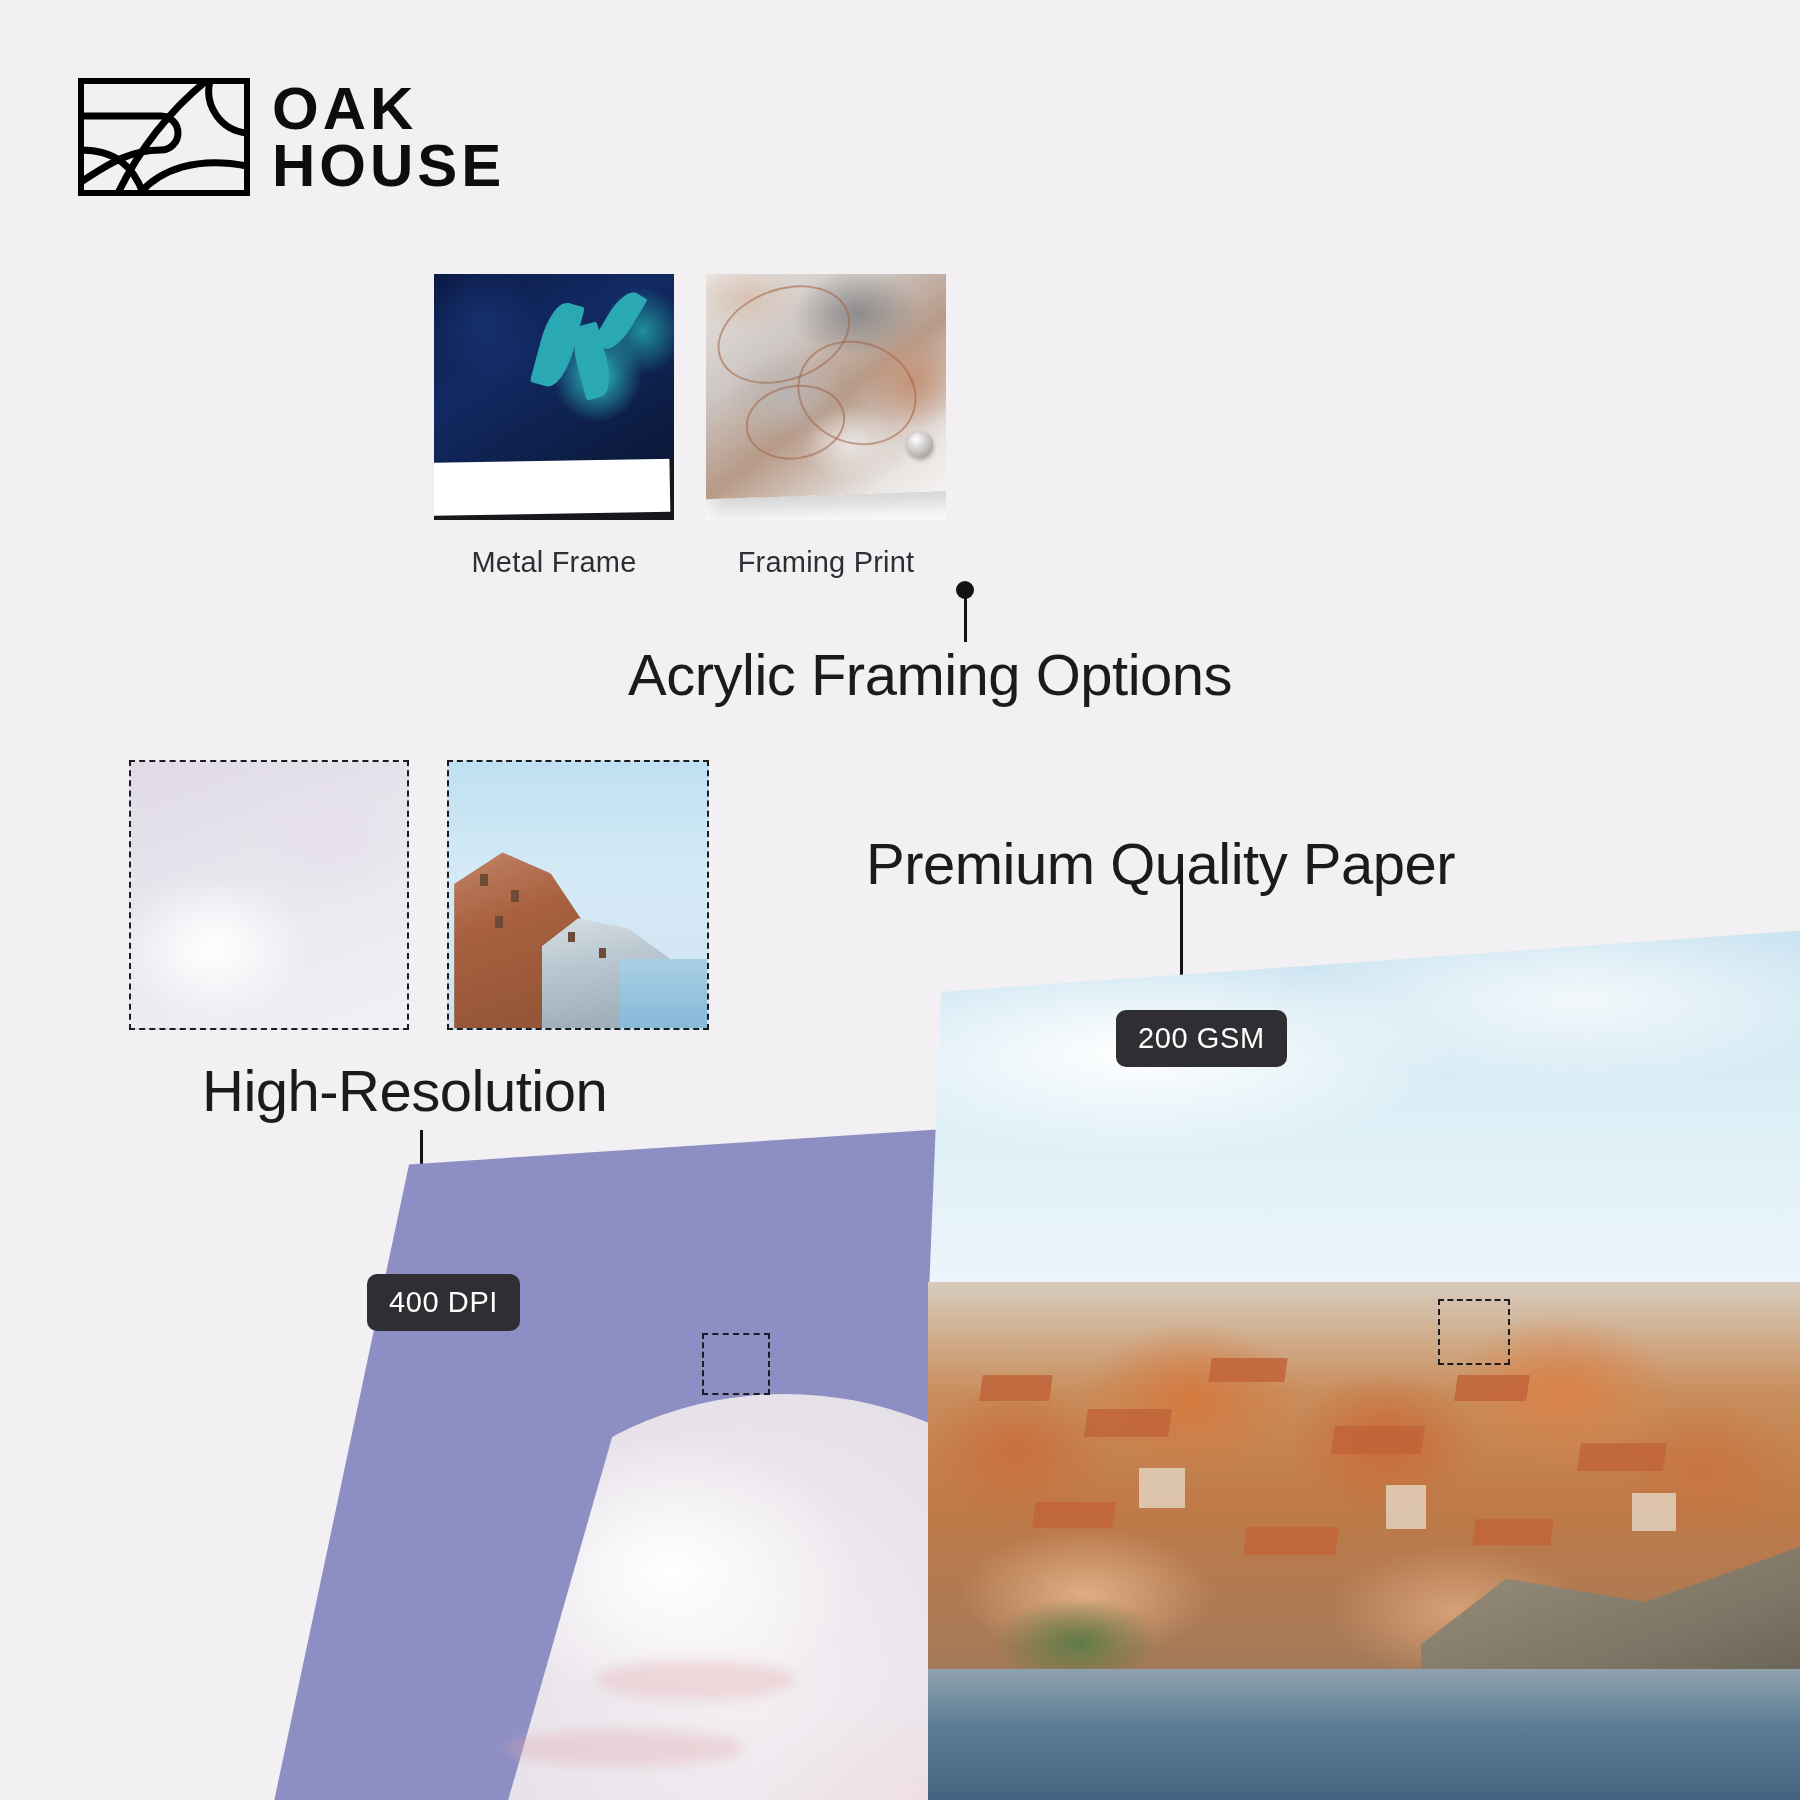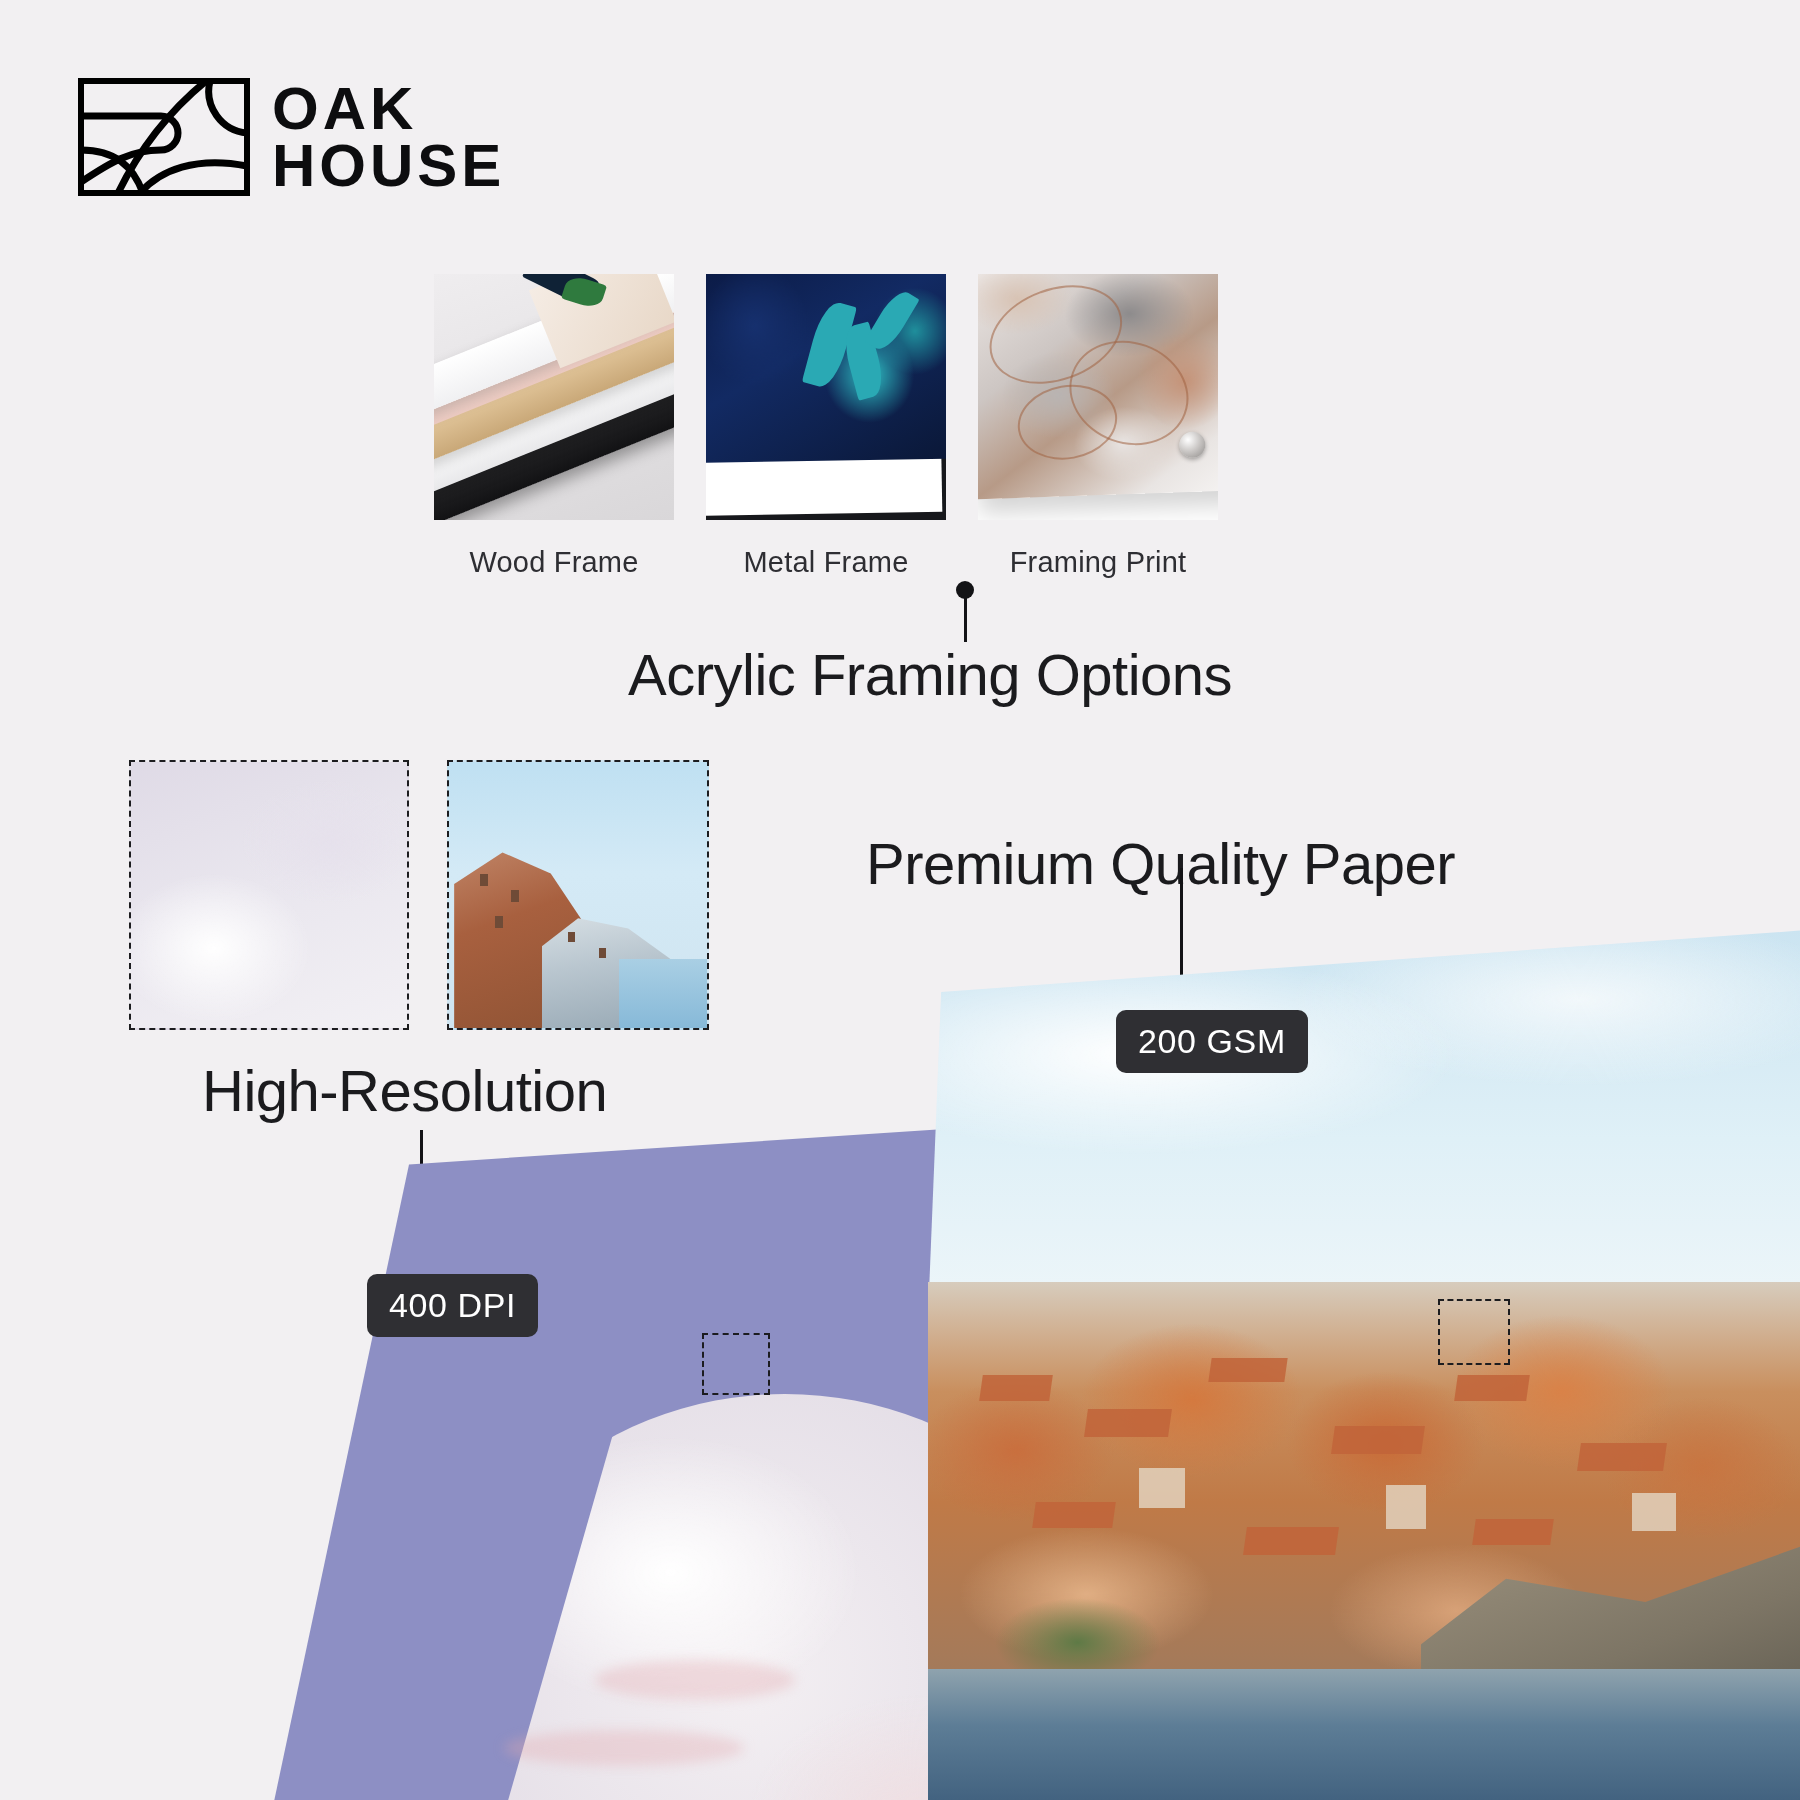--- a/index.html
+++ b/index.html
@@ -161,21 +161,21 @@
   #conn-paper        { left: 1180px; top: 868px; height: 140px; }
   #dot-paper         { left: 1172px; top: 998px; }
   #conn-hires        { left: 420px; top: 1130px; height: 142px; }
   #dot-hires         { left: 412px; top: 1262px; }
 
   
   .badge {
     position: absolute;
     background: #2f2f33;
     color: #ffffff;
-    font-size: 34px;
+    font-size: 29px;
     letter-spacing: 0.6px;
     padding: 12px 22px;
     border-radius: 10px;
     white-space: nowrap;
   }
   #badge-dpi { left: 367px; top: 1274px; }
   #badge-gsm { left: 1116px; top: 1010px; }
 
   
   .crop-box {
@@ -305,34 +305,20 @@
     <path d="M132 3 a42 42 0 0 0 37 52" fill="none" stroke="#000" stroke-width="7" stroke-linecap="round"></path>
     <path d="M169 88 C118 78 82 92 62 115" fill="none" stroke="#000" stroke-width="7" stroke-linecap="round"></path>
   </svg>
   <div id="logo-wordmark">OAK
 HOUSE</div>
 </div>
 
 <div id="framing-row">
 
 
-  <div class="framing-card">
-    <div class="framing-thumb">
-      <div class="t2-bg"></div>
-      <div class="stack s-black"></div>
-      <div class="stack s-white"></div>
-      <div class="stack s-wood"></div>
-      <div class="stack s-pink"></div>
-      <div class="stack s-top"></div>
-      <div class="t2-art"></div>
-      <div class="t2-bird"></div>
-      <div class="t2-leaf"></div>
-    </div>
-    <div class="framing-label">Wood Frame</div>
-  </div>
 
   <div class="framing-card">
     <div class="framing-thumb">
       <div class="t3-bg"></div>
       <div class="t3-frame">
         <div class="t3-outer"></div>
         <div class="t3-mat"></div>
         <div class="t3-img">
           <div class="t3-leaf" style="left:44%; top:18%; width:34px; height:86px; transform:rotate(16deg);"></div>
           <div class="t3-leaf" style="left:58%; top:30%; width:30px; height:74px; transform:rotate(-14deg);"></div>

